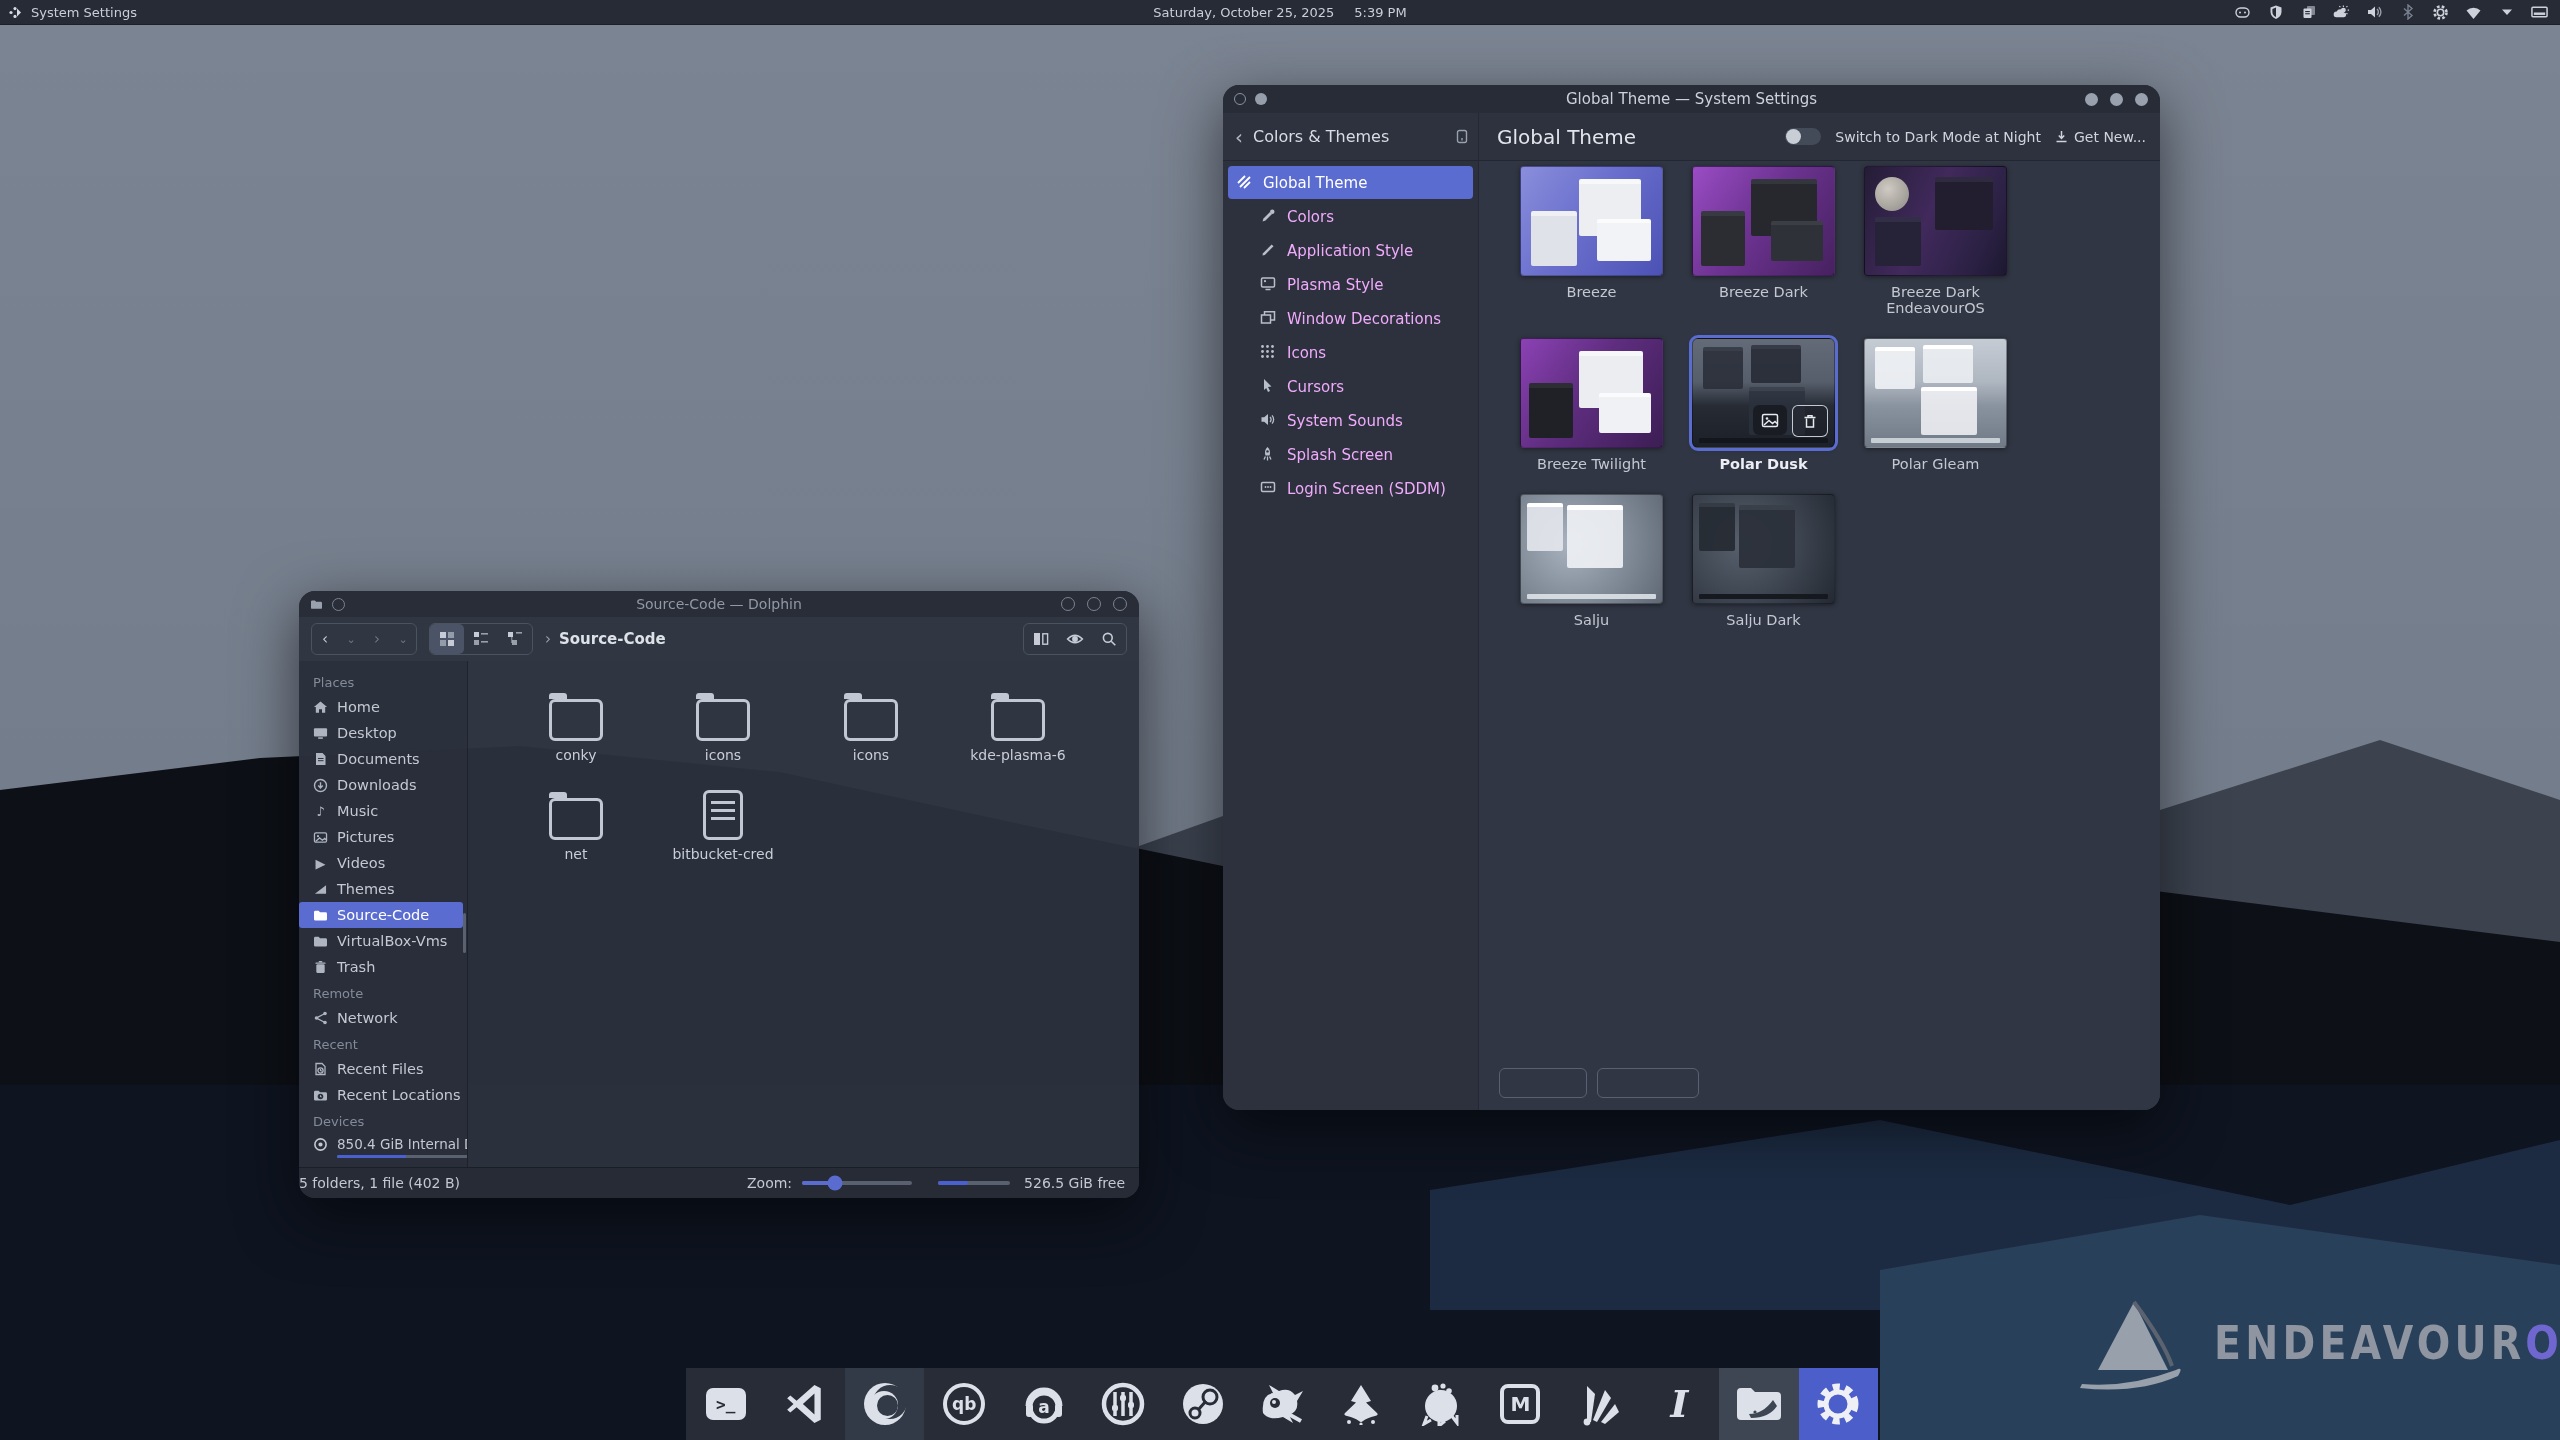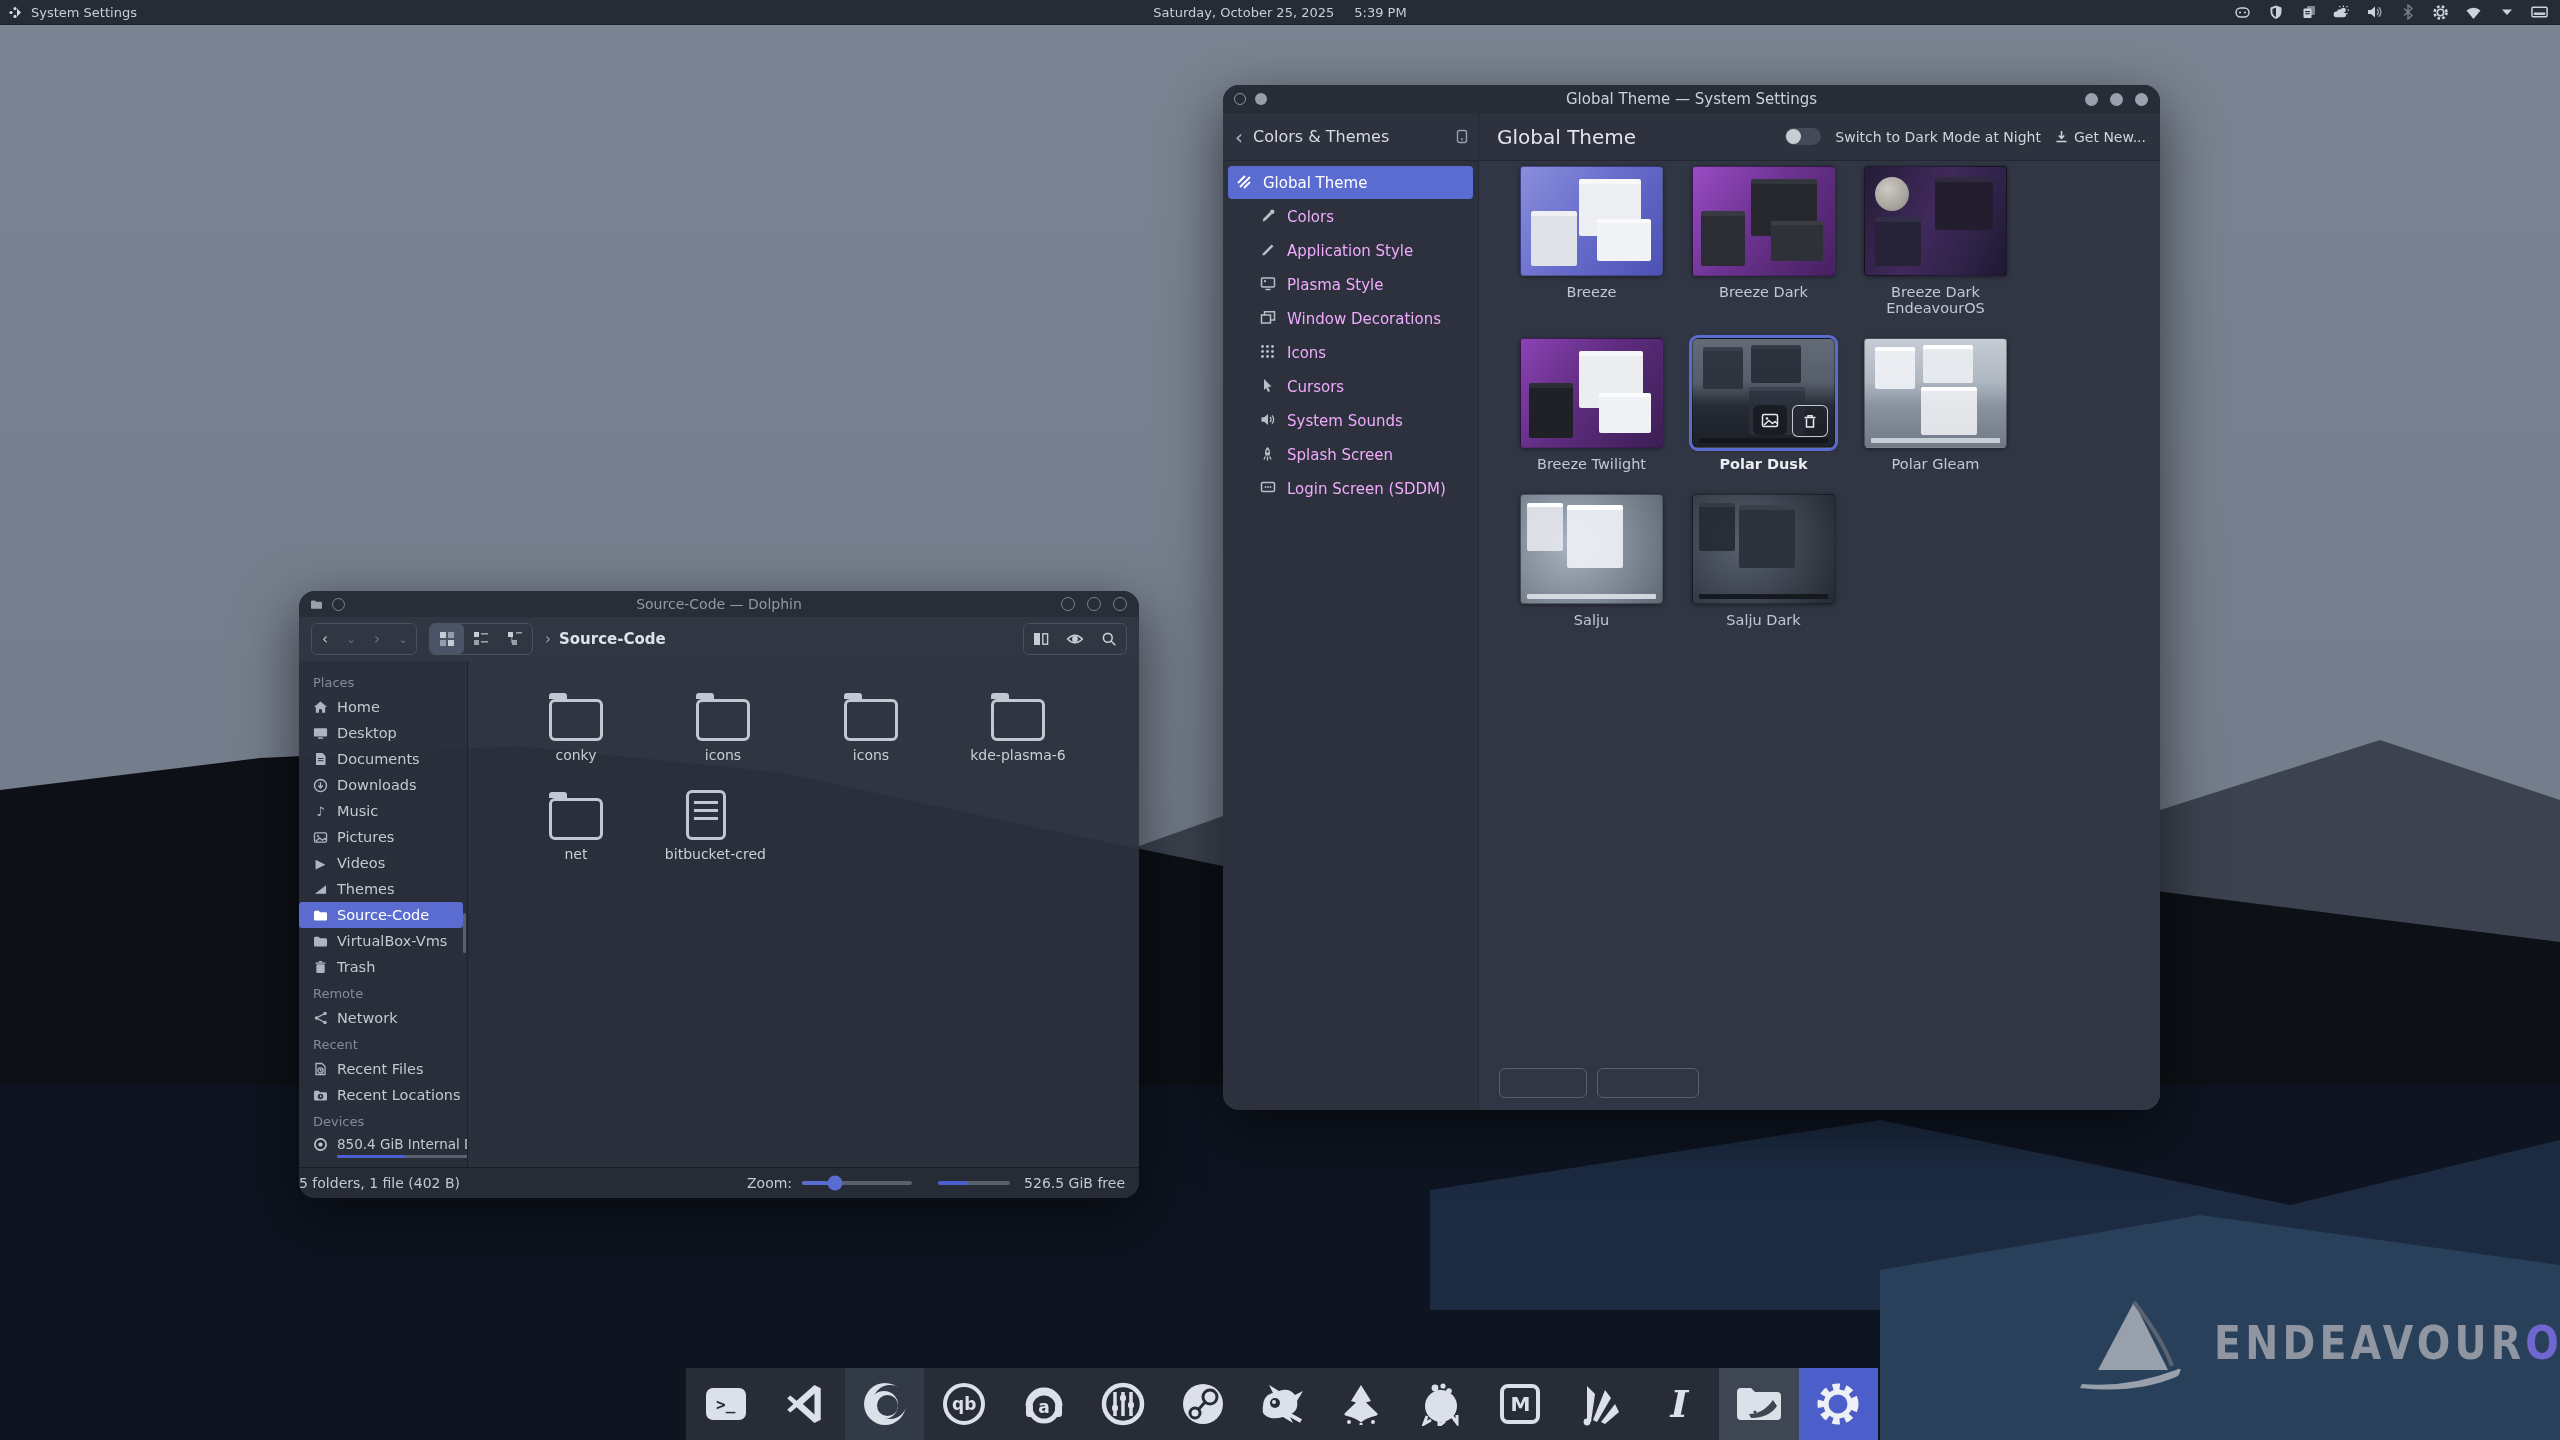--- a/index.html
+++ b/index.html
@@ -531,21 +531,21 @@
           <div>icons</div>
           </div>
         <div class="f-cell" style="left:490px;top:28px;">
           <div class="folder-ic"></div>
           <div>kde-plasma-6</div>
           </div>
         <div class="f-cell" style="left:48px;top:127px;">
           <div class="folder-ic"></div>
           <div>net</div>
           </div>
-        <div class="f-cell" style="left:178px;top:127px;text-align:right;">
+        <div class="f-cell" style="left:195px;top:127px;">
           <div class="file-ic"></div>
           <div>bitbucket-cred</div>
           </div>
       </div>
     </div>
 
     <div class="d-status">
       <span class="summary">5 folders, 1 file (402 B)</span>
       <div class="zoomctl">
         <span>Zoom:</span>

